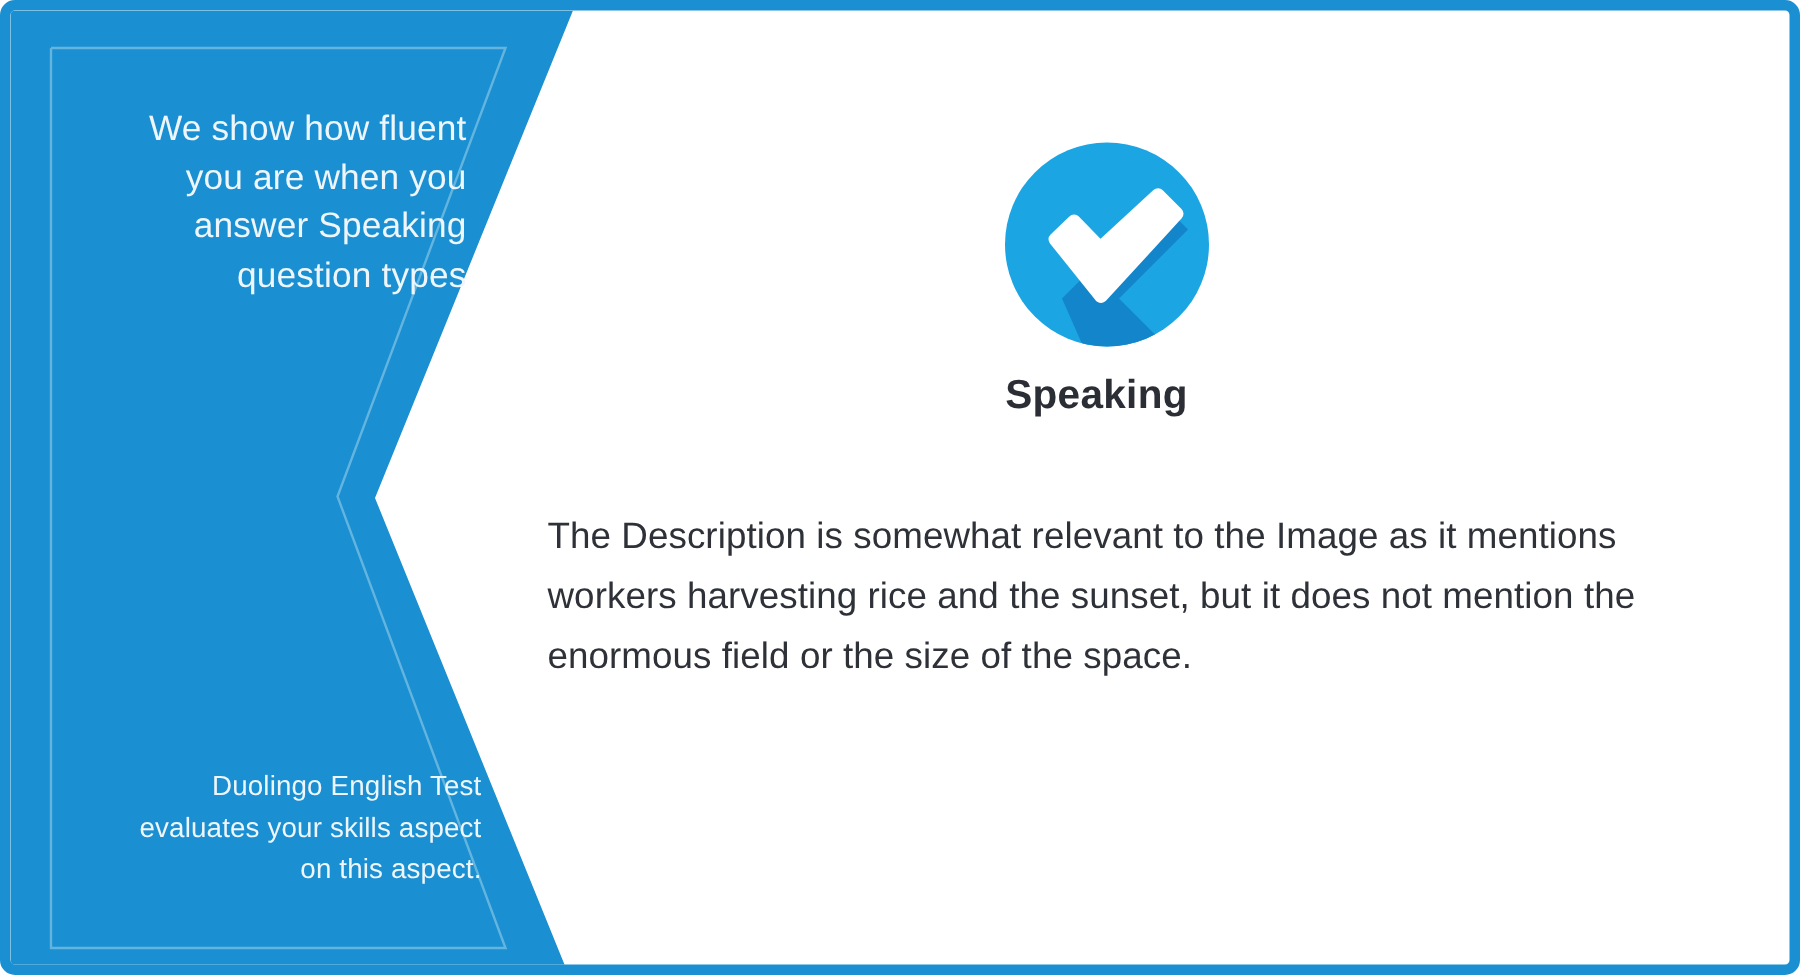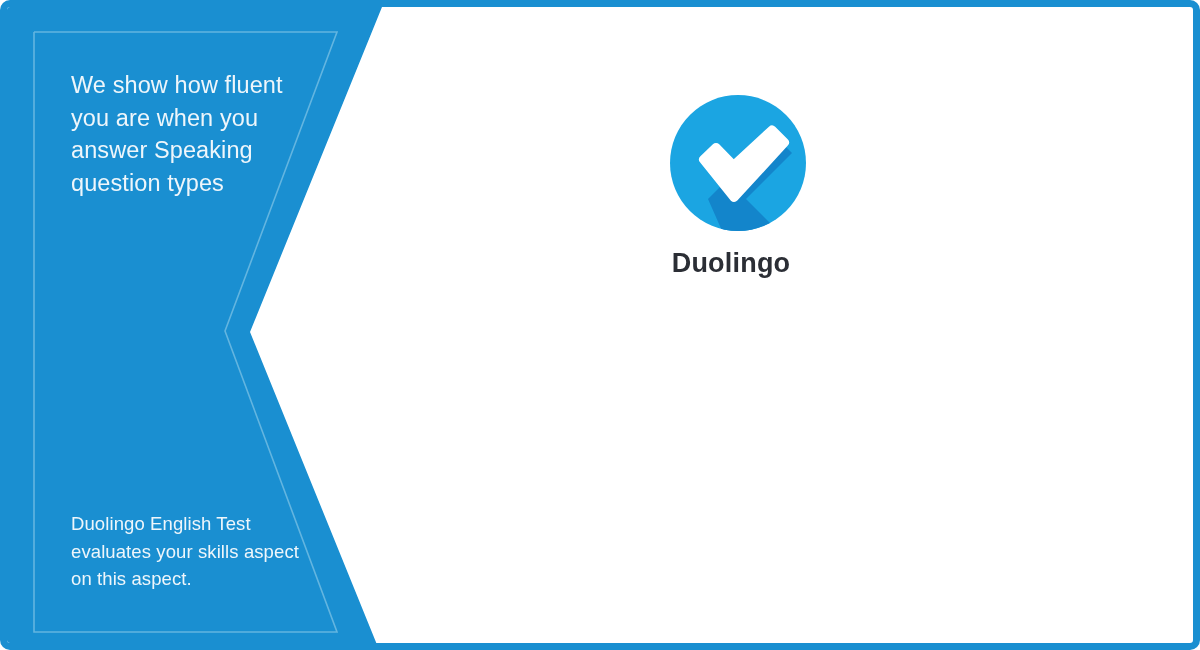--- a/index.html
+++ b/index.html
@@ -32,20 +32,21 @@
     display: block;
   }
 
   
   .panel-text {
     position: absolute;
     color: #eef6fb;
     font-family: "Liberation Sans", sans-serif;
     font-weight: 400;
     letter-spacing: 0.1px;
+    text-align: right;
   }
   #panel-top-text {
     left: 64px;
     top: 62px;
     width: 240px;
     font-size: 23.5px;
     line-height: 32.5px;
   }
   #panel-bottom-text {
     left: 64px;
@@ -121,17 +122,18 @@
           </clipPath>
         </defs>
         <circle cx="74" cy="74" r="68" fill="#1ba5e2"></circle>
         <g clip-path="url(#circleClip)">
           <polygon points="106,42 128,64 82,110 150,178 74,178 44,110 60,94" fill="#1385cb"></polygon>
         </g>
         <path d="M39.5 70.5 L52 58.5 L69.5 76.5 L108 41 L120.5 53.5 L70 108.5 Z" fill="#ffffff" stroke="#ffffff" stroke-width="9" stroke-linejoin="round" stroke-linecap="round"></path>
       </svg>
     </div>
 
-    <div class="card-title">Duolingo</div>
+    <div class="card-title">Speaking</div>
 
+    <div class="card-body">The Description is somewhat relevant to the Image as it mentions workers harvesting rice and the sunset, but it does not mention the enormous field or the size of the space.</div>
 
   </div>
 </div>
 
 </body></html>

